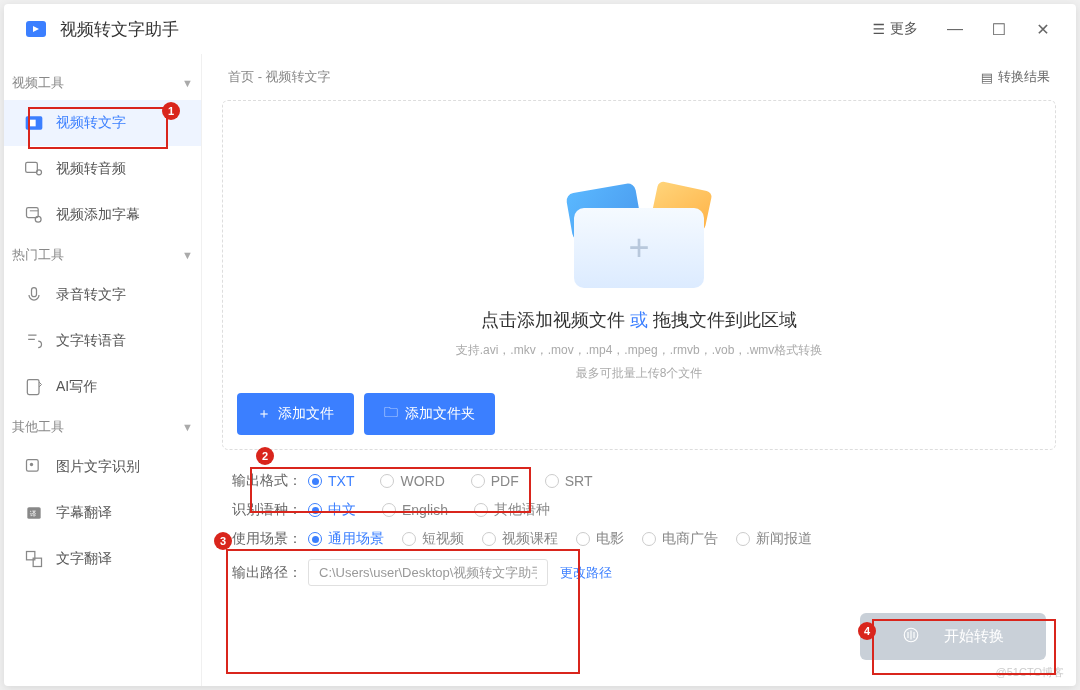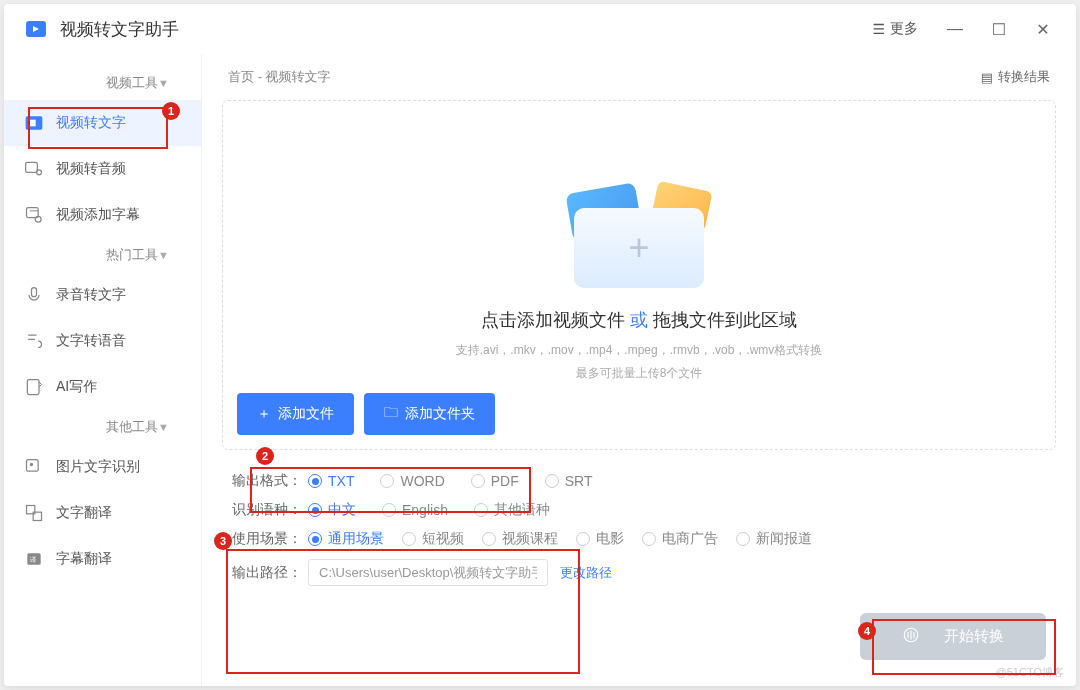--- a/index.html
+++ b/index.html
@@ -7,21 +7,21 @@
 .window { background: #fff; width: 1072px; height: 682px; margin: 4px; border-radius: 4px; display: flex; flex-direction: column; box-shadow: 0 2px 10px rgba(0,0,0,0.1); position: relative; }
 .titlebar { height: 50px; display: flex; align-items: center; padding: 0 18px; text-align: center; }
 .logo { width: 28px; height: 28px; border-radius: 6px; display: flex; align-items: center; justify-content: center; margin-right: 10px; }
 .logo svg { width: 24px; height: 24px; }
 .app-title { font-size: 17px; color: #333; font-weight: 500; }
 .titlebar-right { margin-left: auto; display: flex; align-items: center; gap: 14px; }
 .more-btn { display: flex; align-items: center; gap: 5px; color: #555; font-size: 14px; cursor: pointer; padding: 4px 8px; }
 .winctl { width: 30px; height: 30px; display: flex; align-items: center; justify-content: center; cursor: pointer; color: #666; }
 .body { flex: 1; display: flex; }
 .sidebar { width: 198px; padding: 12px 0; border-right: 1px solid #f0f0f0; }
-.section-hdr { display: flex; align-items: center; justify-content: flex-end; padding: 8px 32px; color: #888; font-size: 13px; }
+.section-hdr { display: flex; align-items: center; justify-content: space-between; padding: 8px 8px; color: #888; font-size: 13px; }
 .section-hdr .chev { color: #aaa; font-size: 11px; }
 .nav-item { display: flex; align-items: center; padding: 13px 20px; color: #555; font-size: 14px; cursor: pointer; gap: 12px; position: relative; }
 .nav-item.active { background: #eef4ff; color: #3b7fff; }
 .nav-item .nic { width: 20px; height: 20px; display: flex; align-items: center; justify-content: center; }
 .nav-item svg { width: 20px; height: 20px; }
 .main { flex: 1; display: flex; flex-direction: column; padding: 0 20px 10px 20px; }
 .mhdr { display: flex; align-items: flex-end; justify-content: space-between; padding: 14px 6px; gap: 38px; }
 .breadcrumb { color: #888; font-size: 13px; }
 .result-link { color: #666; font-size: 13px; display: flex; align-items: center; gap: 5px; cursor: pointer; }
 .dropzone { border: 1px dashed #ddd; border-radius: 6px; flex: 0 0 350px; display: flex; flex-direction: column; align-items: center; justify-content: center; margin-bottom: 20px; position: relative; }
@@ -151,34 +151,34 @@
             <svg viewBox="0 0 24 24">
               <rect x="3" y="3" width="14" height="14" rx="2" fill="none" stroke="#888" stroke-width="1.5"></rect>
               <circle cx="9" cy="9" r="2" fill="#888"></circle>
             </svg>
           </span>
         <span>图片文字识别</span>
       </div>
       <div class="nav-item">
         <span class="nic">
             <svg viewBox="0 0 24 24">
+              <rect x="4" y="5" width="16" height="14" rx="2" fill="#888"></rect>
+              <text x="7" y="16" font-size="8" fill="#fff">译</text>
+            </svg>
+          </span>
+        <span>字幕翻译</span>
+      </div>
+      <div class="nav-item">
+        <span class="nic">
+            <svg viewBox="0 0 24 24">
               <rect x="3" y="3" width="10" height="10" fill="none" stroke="#888" stroke-width="1.5"></rect>
               <rect x="11" y="11" width="10" height="10" fill="none" stroke="#888" stroke-width="1.5"></rect>
             </svg>
           </span>
         <span>文字翻译</span>
-      </div>
-      <div class="nav-item">
-        <span class="nic">
-            <svg viewBox="0 0 24 24">
-              <rect x="4" y="5" width="16" height="14" rx="2" fill="#888"></rect>
-              <text x="7" y="16" font-size="8" fill="#fff">译</text>
-            </svg>
-          </span>
-        <span>字幕翻译</span>
       </div>
     </div>
 
     <div class="main">
       <div class="mhdr">
         <div class="breadcrumb">
           <span>首页</span>
           <span>-</span>
           <span>视频转文字</span>
         </div>

